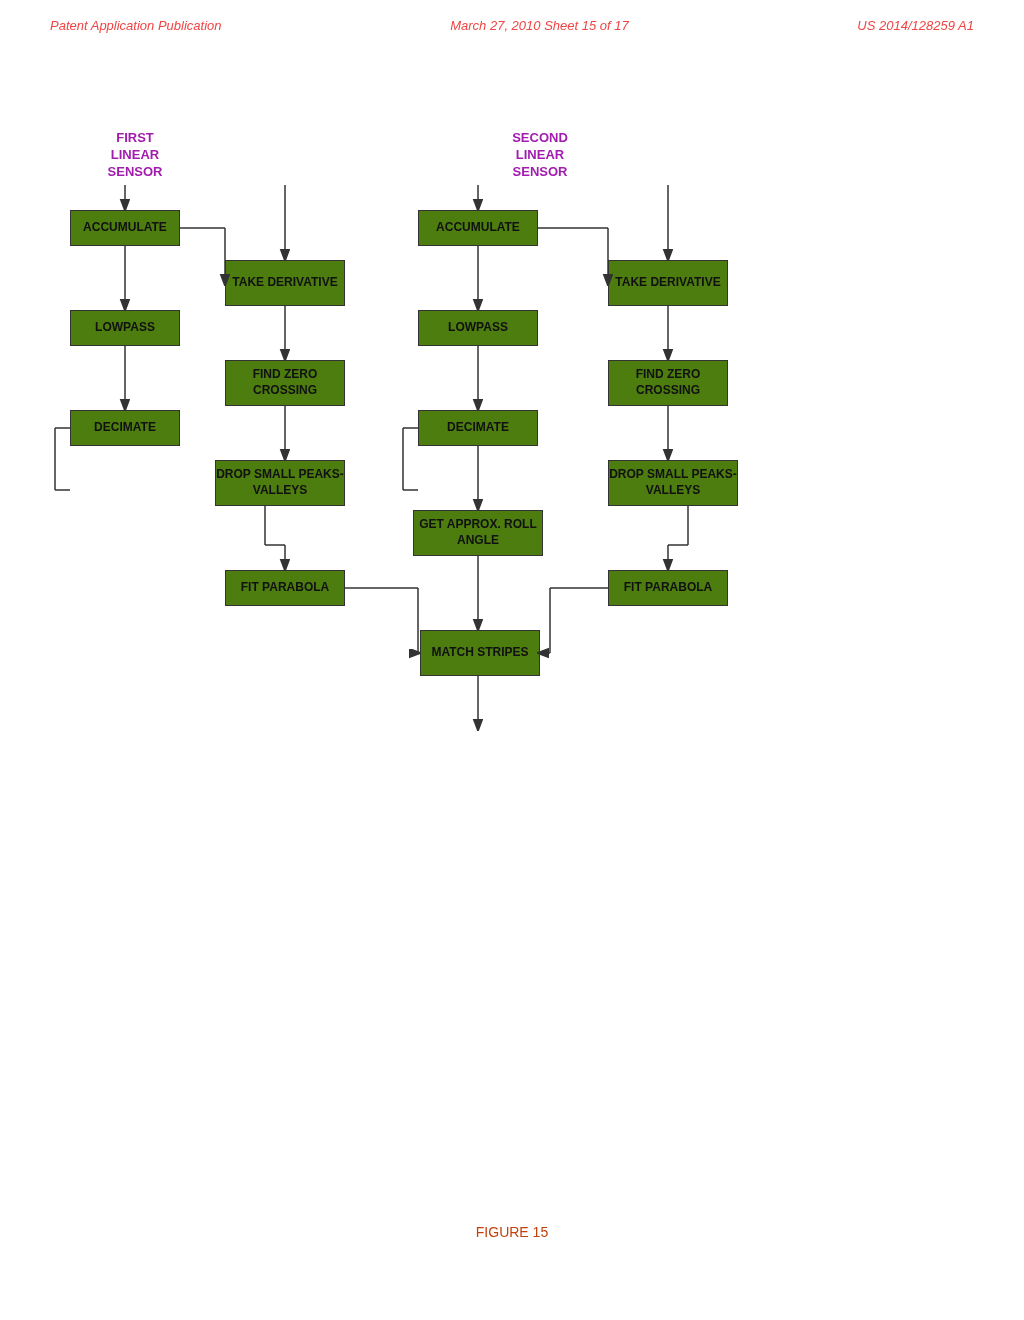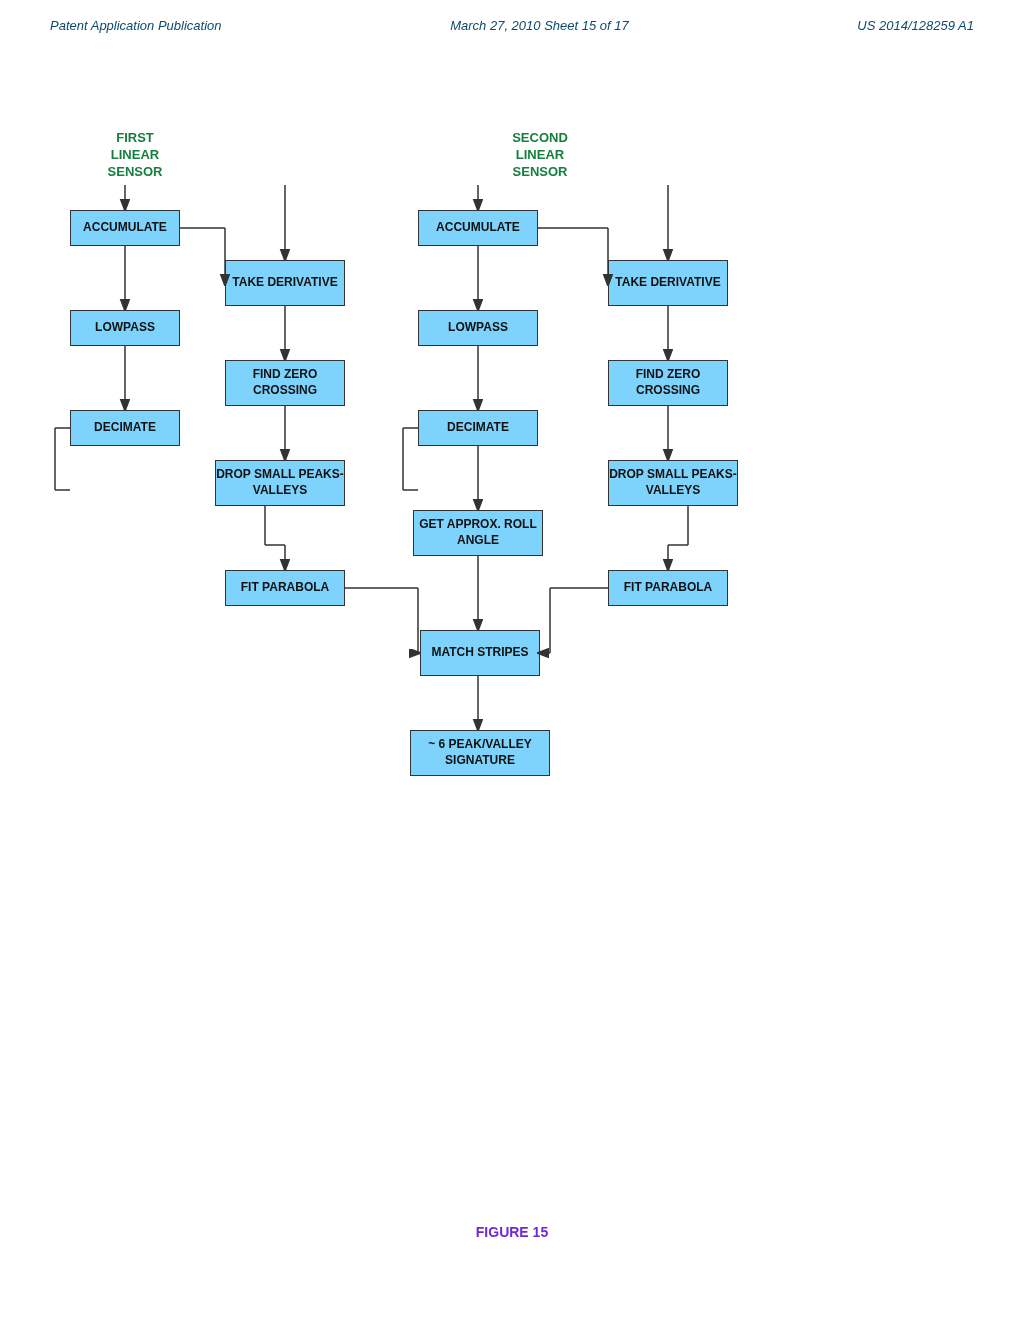--- a/index.html
+++ b/index.html
@@ -11,40 +11,40 @@
       position: relative;
       overflow: hidden;
     }
 
     .page-header {
       display: flex;
       justify-content: space-between;
       align-items: center;
       padding: 18px 50px 0 50px;
       font-size: 13px;
-      color: #0c4a6e;
+      color: #ef4444;
     }
 
     .header-left { font-style: italic; font-weight: normal; }
     .header-center { font-style: italic; }
     .header-right { font-style: italic; }
 
     .diagram-area {
       position: absolute;
       top: 130px;
       left: 60px;
       right: 60px;
       bottom: 150px;
     }
 
     
     .box {
       position: absolute;
       border: 1.5px solid #333;
-      background: #7dd3fc;
+      background: #4d7c0f;
       display: flex;
       align-items: center;
       justify-content: center;
       text-align: center;
       font-size: 12px;
       font-weight: bold;
       color: #111;
       line-height: 1.3;
     }
 
@@ -69,32 +69,32 @@
       fill: #333;
       stroke: #333;
     }
 
     
     .col-label {
       position: absolute;
       text-align: center;
       font-size: 13px;
       font-weight: bold;
-      color: #15803d;
+      color: #a21caf;
       line-height: 1.3;
     }
 
     .figure-caption {
       position: absolute;
       bottom: 80px;
       width: 100%;
       text-align: center;
       font-size: 14px;
-      font-weight: bold;
-      color: #6d28d9;
+      font-weight: normal;
+      color: #c2410c;
     }
   </style>
 </head>
 <body>
 
 <div class="page-header">
   <span class="header-left">Patent Application Publication</span>
   <span class="header-center">March 27, 2010   Sheet 15 of 17</span>
   <span class="header-right">US 2014/128259 A1</span>
 </div>
@@ -154,24 +154,20 @@
   <div class="box" style="left: 360px; top: 500px; width: 120px; height: 46px;">
     <span>MATCH
 STRIPES</span>
   </div>
 
   <div class="box" style="left: 353px; top: 380px; width: 130px; height: 46px;">
     <span>GET APPROX.
 ROLL ANGLE</span>
   </div>
 
-  <div class="box" style="left: 350px; top: 600px; width: 140px; height: 46px;">
-    <span>~ 6 PEAK/VALLEY
-SIGNATURE</span>
-  </div>
 
   <div class="box" style="left: 548px; top: 130px; width: 120px; height: 46px;">
     <span>TAKE
 DERIVATIVE</span>
   </div>
 
   <div class="box" style="left: 548px; top: 230px; width: 120px; height: 46px;">
     <span>FIND ZERO
 CROSSING</span>
   </div>

